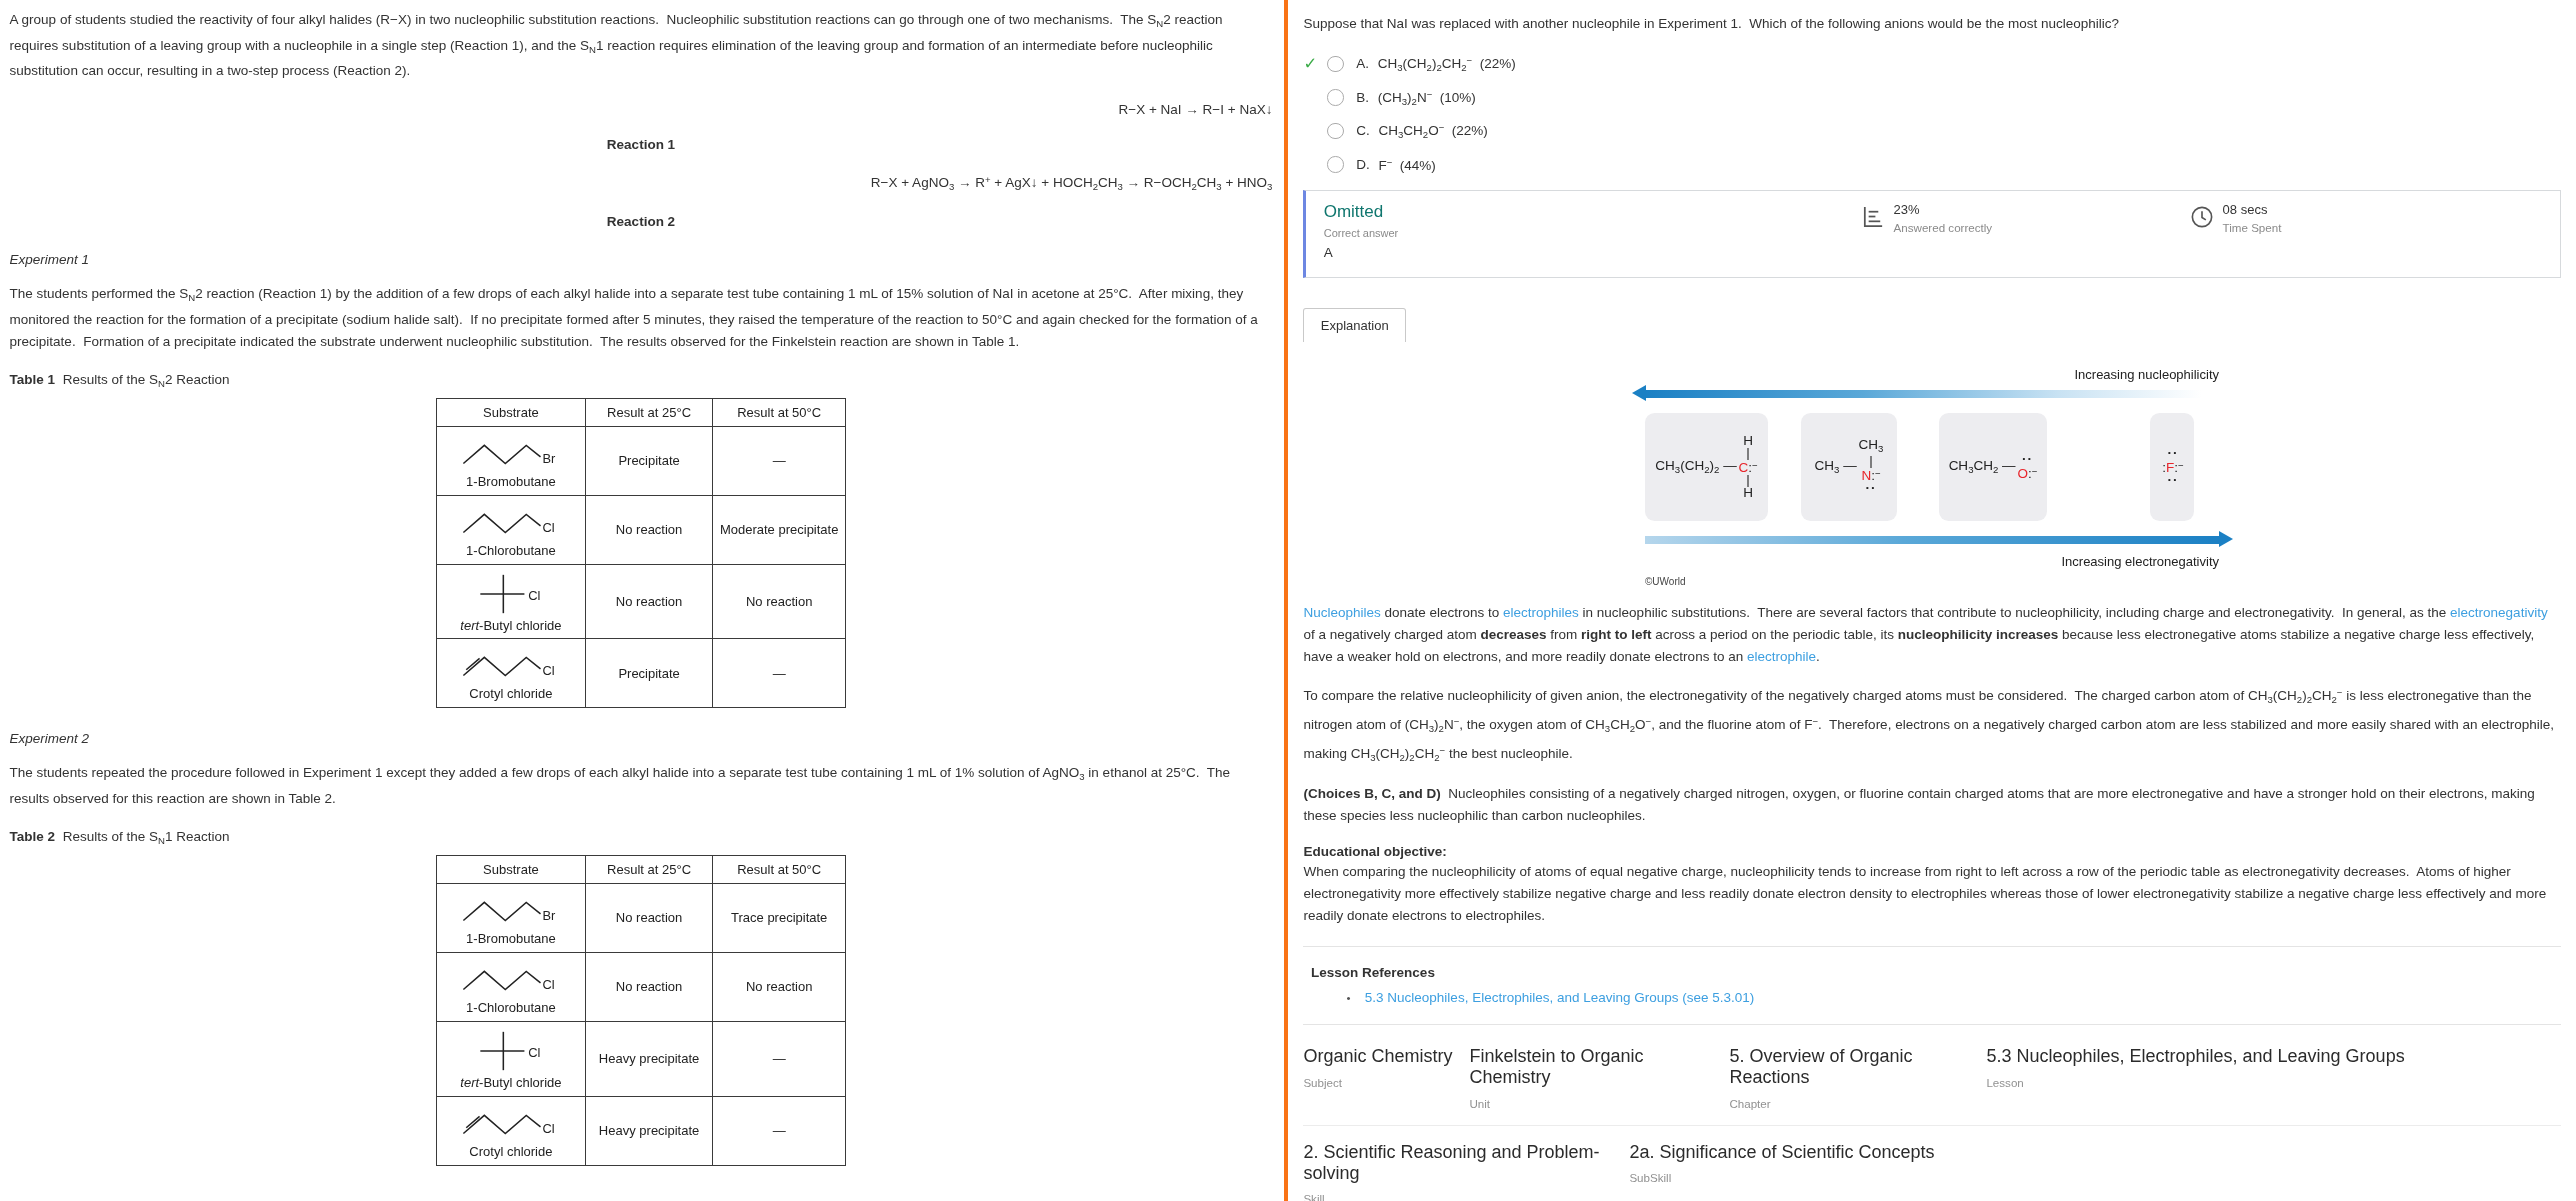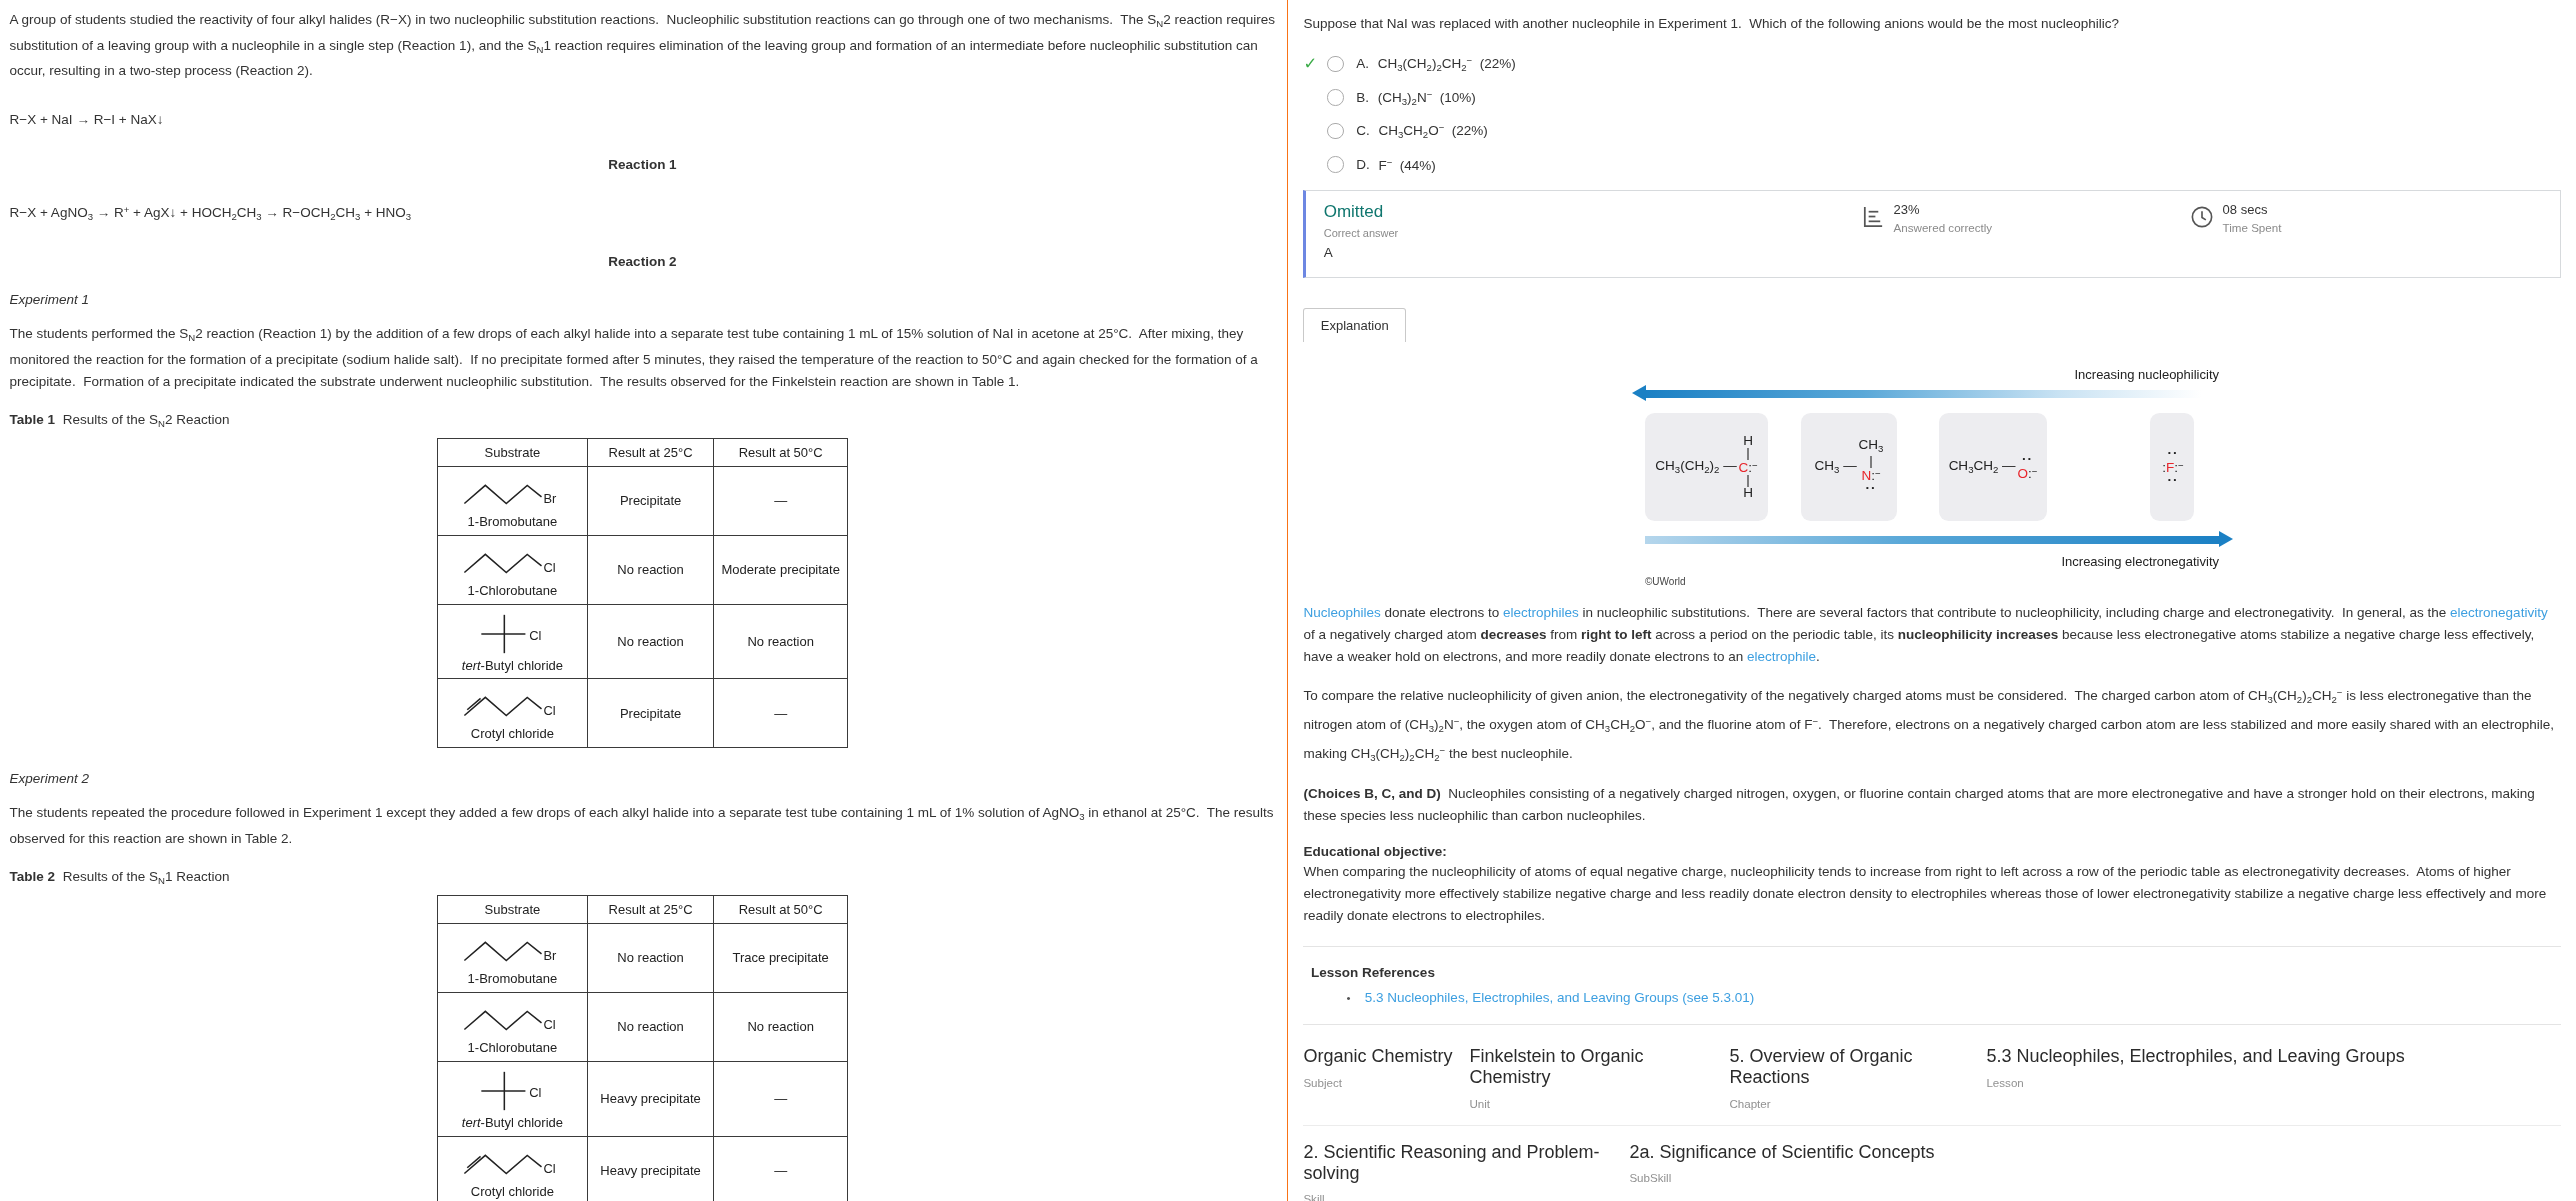--- a/index.html
+++ b/index.html
@@ -2,24 +2,24 @@
 <html><head>
 <meta charset="utf-8">
 <style>
   html,body{margin:0;padding:0}
   body{width:2576px;height:1201px;background:#fff;color:#333;
        font-family:"Liberation Sans","DejaVu Sans",sans-serif;font-size:13.5px;overflow:hidden}
   sub{font-size:9.6px;vertical-align:-2.9px}
   sup{font-size:9.6px;vertical-align:3.9px}
   .page{display:flex;height:100%}
   
-  .left{width:1288px;box-sizing:border-box;border-right:1px solid #f97316;
+  .left{width:1288px;box-sizing:border-box;border-right:4px solid #f97316;
         padding:8.7px 11.6px 0 9.6px;overflow:hidden}
   .para{line-height:22px;margin:0 0 13.5px}
-  .eq{text-align:left;margin:28px 0;line-height:19px}
+  .eq{text-align:right;margin:18px 0;line-height:19px}
   .rxn-label{font-weight:bold;text-align:center;margin:15.4px 0}
   .exp-head{font-style:italic;margin:23px 0 15.4px}
   .tbl-caption{margin:19px 0 9.6px}
   table.res{border-collapse:collapse;margin:3.9px auto 0;font-size:13px;color:#222}
   .res th,.res td{border:1px solid #3a3a3a;text-align:center;vertical-align:middle;padding:1.9px 5.8px}
   .res th{font-weight:normal;height:23px}
   .res td.sub{width:141px;padding:5.8px 3.9px}
   .res td.r1{width:114px}
   .res td.r2{width:121px}
   .res tbody tr{height:69px}

